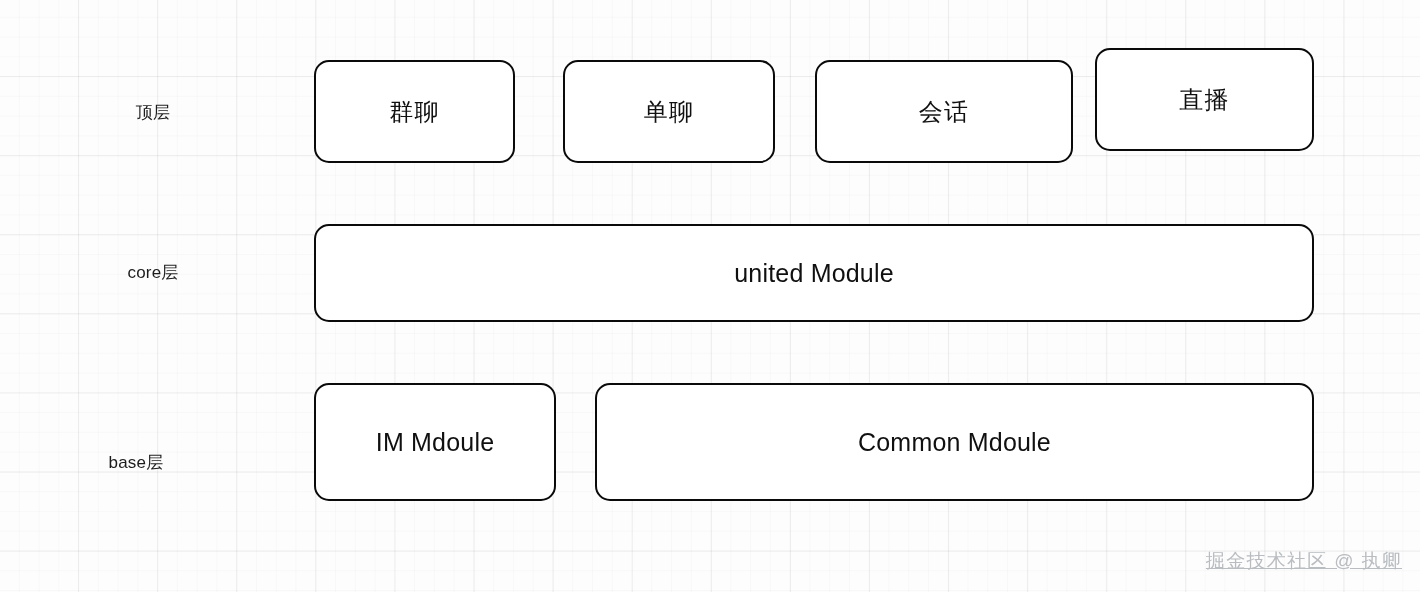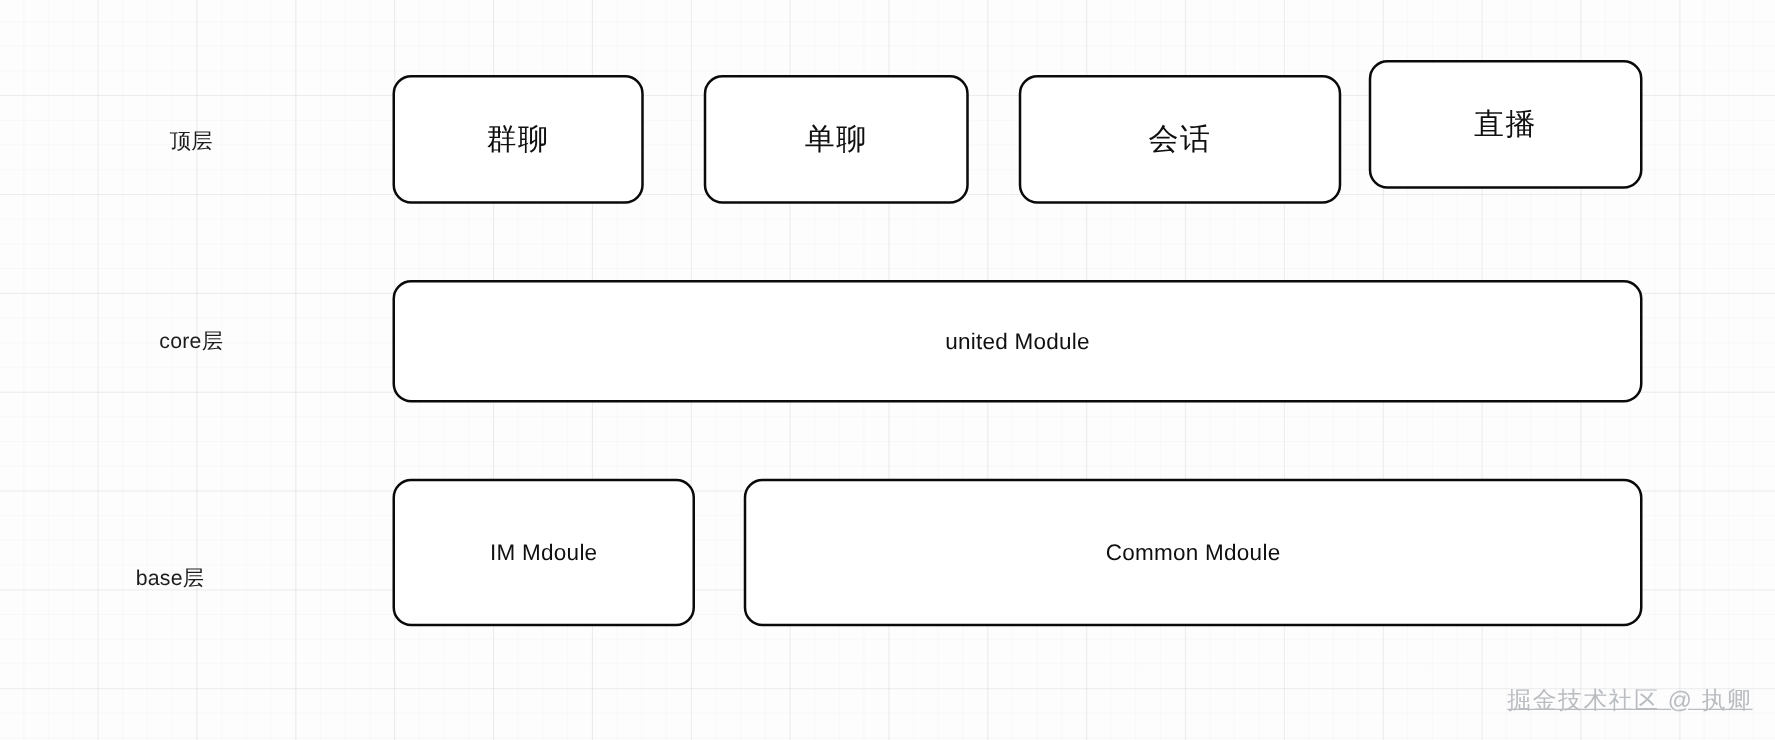--- a/index.html
+++ b/index.html
@@ -52,21 +52,21 @@
     box-sizing: border-box;
     background: #ffffff;
     border: 2.4px solid #0a0a0a;
     border-radius: 15px;
     display: flex;
     align-items: center;
     justify-content: center;
   }
   .node-label {
     color: #101010;
-    font-size: 18px;
+    font-size: 25px;
     line-height: 1;
     letter-spacing: 0.2px;
     white-space: nowrap;
   }
   .node-label.cjk {
     font-size: 24px;
     letter-spacing: 1.2px;
   }
 
   

